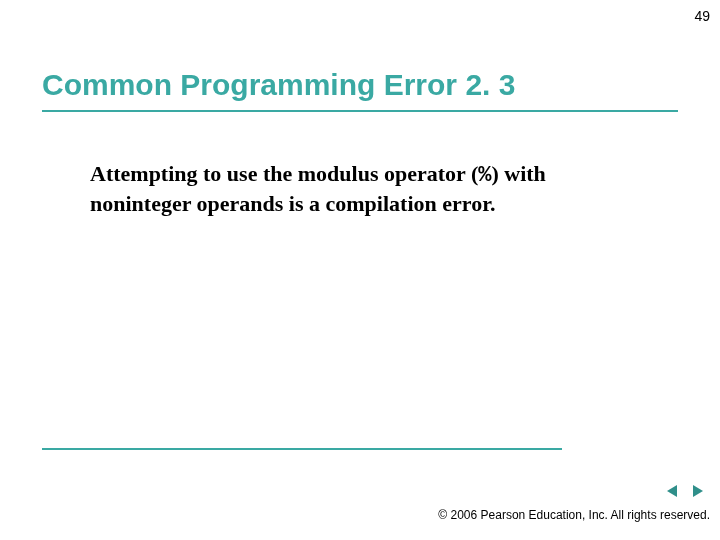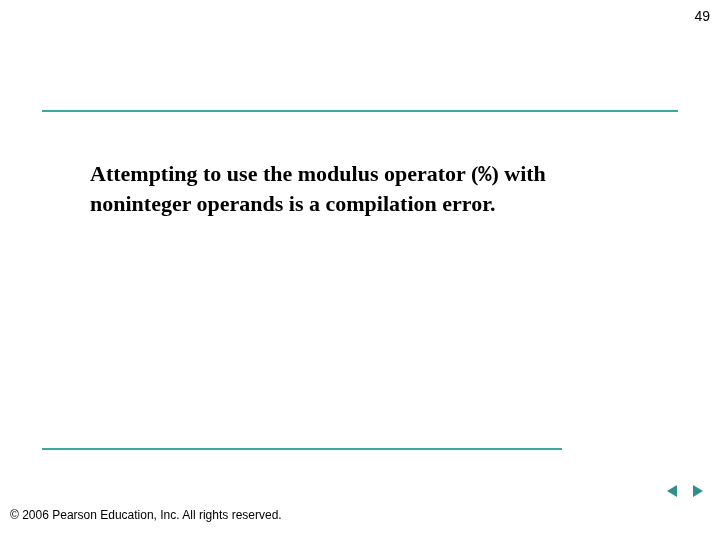--- a/index.html
+++ b/index.html
@@ -56,21 +56,21 @@
     left: 42px;
     width: 520px;
     height: 2px;
     background: #3aa9a3;
   }
   .footer {
     position: absolute;
     bottom: 18px;
     right: 10px;
     left: 10px;
-    text-align: left;
+    text-align: right;
     font-size: 12px;
     color: #000;
     margin-top: 41px;
   }
   .nav {
     position: absolute;
     bottom: 40px;
     right: 14px;
     display: flex;
     gap: 6px;
@@ -85,20 +85,21 @@
   }
   .nav-btn svg { display: block; }
 </style>
 </head>
 <body>
 
 <div class="slide">
 
   <div class="page-number">49</div>
 
+  <div class="title">Common Programming Error 2. 3</div>
   <div class="title-rule"></div>
 
   <div class="body">
     <span>Attempting to use the modulus operator (</span><span class="mono">%</span><span>) with noninteger operands is a compilation error.</span>
   </div>
 
   <div class="bottom-rule"></div>
 
   <div class="nav">
     <span class="nav-btn" title="Previous slide">

